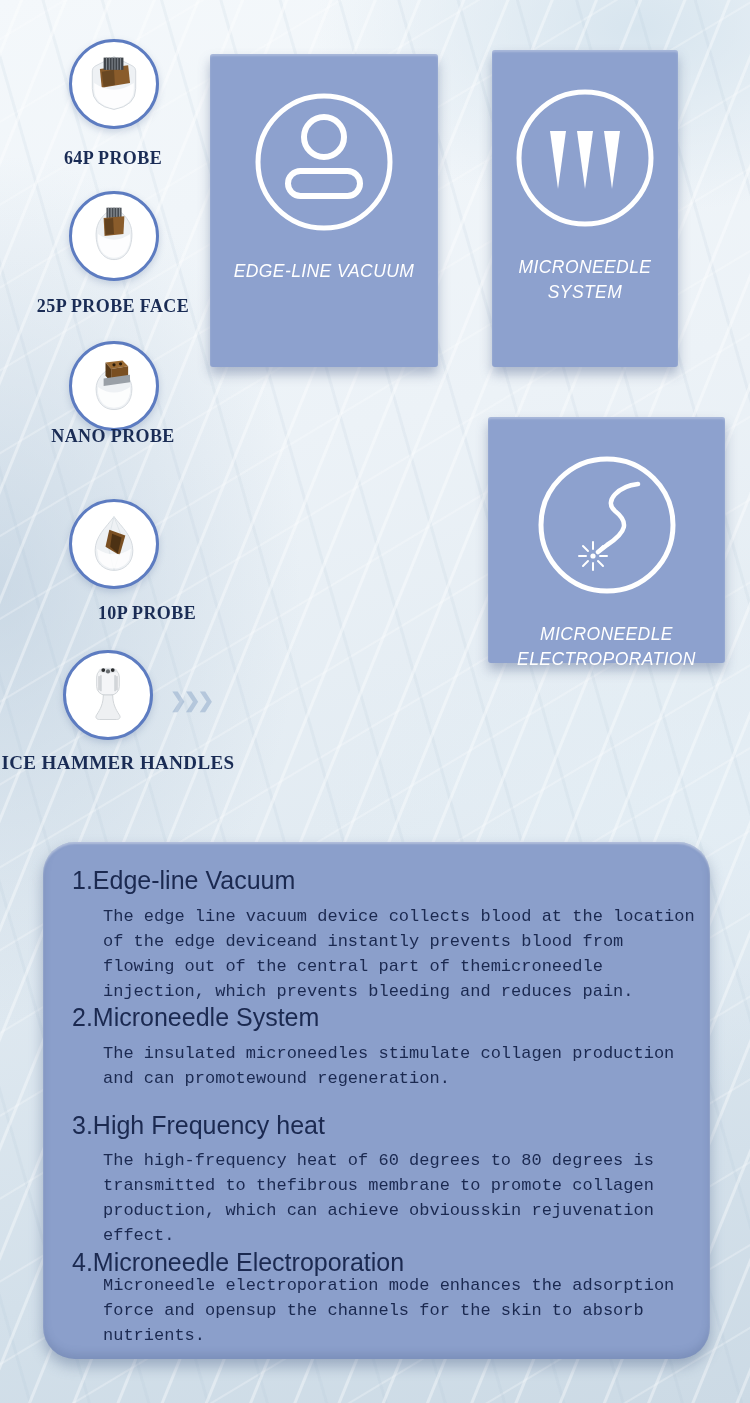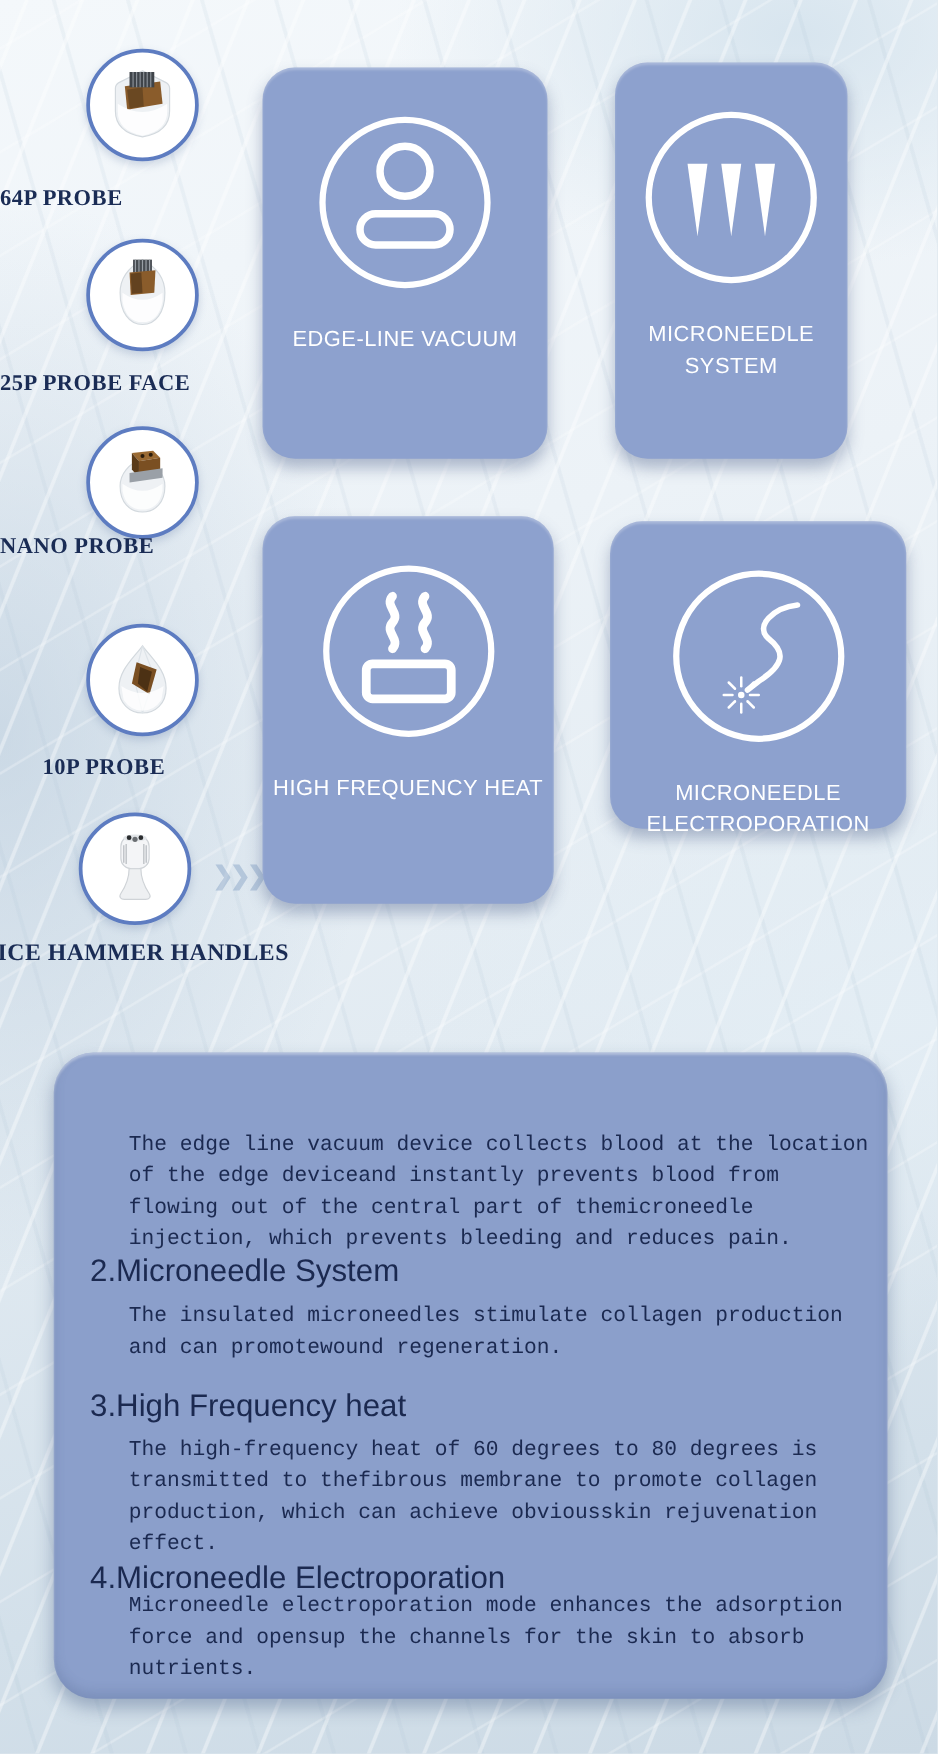--- a/index.html
+++ b/index.html
@@ -13,27 +13,27 @@
   .ice-texture{position:absolute;inset:0;pointer-events:none;opacity:.75;
     background:
       repeating-linear-gradient(112deg, rgba(255,255,255,0) 0 18px, rgba(255,255,255,.50) 19px 21px, rgba(255,255,255,0) 22px 41px),
       repeating-linear-gradient(74deg, rgba(168,190,208,0) 0 27px, rgba(168,190,208,.17) 28px 30px, rgba(168,190,208,0) 31px 57px),
       repeating-linear-gradient(149deg, rgba(255,255,255,0) 0 32px, rgba(255,255,255,.35) 33px 34px, rgba(255,255,255,0) 35px 71px);}
   
   .probe-circle{position:absolute;width:84px;height:84px;background:#fff;
     border:3.5px solid #5d7cc1;border-radius:50%;
     box-shadow:0 3px 7px rgba(95,118,160,.28);display:flex;align-items:center;justify-content:center;}
   .probe-circle svg{width:66px;height:66px;}
-  .probe-label{position:absolute;left:0;width:226px;
+  .probe-label{position:absolute;left:0;width:226px;text-align:center;
     font-family:"Liberation Serif","DejaVu Serif",serif;font-weight:bold;
     font-size:18px;letter-spacing:.4px;color:#1a2c55;}
   .probe-label.wide{width:240px;left:-2px;font-size:19px;}
   
-  .card{position:absolute;background:#8da1ce;border-radius:26px;
-    box-shadow:0 7px 12px rgba(80,100,140,.42), inset 0 2px 2px rgba(255,255,255,.25);}
+  .card{position:absolute;background:#8da1ce;border-radius:3px;
+    box-shadow:0 7px 12px rgba(80,100,140,.42), inset 0 2px 2px rgba(255,255,255,.25);font-style:italic;}
   .card-icon{position:absolute;top:36px;left:50%;transform:translateX(-50%);width:144px;height:144px;}
   .card-label{position:absolute;top:205px;left:2.5%;width:95%;text-align:center;
     color:#ffffff;font-size:17.5px;letter-spacing:.4px;line-height:25px;}
   
   .panel{position:absolute;left:43px;top:842px;width:667px;height:517px;
     background:#8b9fcb;border-radius:32px;
     box-shadow:0 7px 14px rgba(70,92,132,.4), inset 0 2px 2px rgba(255,255,255,.35), inset 0 -5px 9px rgba(58,78,118,.20);}
   .sec-h{position:absolute;left:29px;margin:0;font-size:25px;font-weight:400;color:#1b2950;}
   .sec-p{position:absolute;left:60px;width:592px;margin:0;font-size:17px;line-height:25px;color:#1b2950;font-family:Liberation Mono, monospace;}
   .h1{top:24px}.p1{top:62px}
@@ -143,29 +143,20 @@
   <div class="card" style="left:492px;top:50px;width:186px;height:317px;">
     <svg class="card-icon" viewBox="0 0 144 144">
       <circle cx="72" cy="72" r="66" fill="none" stroke="#ffffff" stroke-width="5"></circle>
       <polygon points="37,45 53,45 45,103" fill="#ffffff"></polygon>
       <polygon points="64,45 80,45 72,103" fill="#ffffff"></polygon>
       <polygon points="91,45 107,45 99,103" fill="#ffffff"></polygon>
     </svg>
     <div class="card-label">MICRONEEDLE SYSTEM</div>
   </div>
 
-  <div class="card" style="left:210px;top:413px;width:233px;height:310px;">
-    <svg class="card-icon" viewBox="0 0 144 144">
-      <circle cx="72" cy="72" r="66" fill="none" stroke="#ffffff" stroke-width="5"></circle>
-      <rect x="38" y="82" width="68" height="28" rx="5" fill="none" stroke="#ffffff" stroke-width="7"></rect>
-      <path d="M59,28 C52,36 66,41 59,49 C52,57 66,62 59,70" fill="none" stroke="#ffffff" stroke-width="7" stroke-linecap="round"></path>
-      <path d="M85,28 C78,36 92,41 85,49 C78,57 92,62 85,70" fill="none" stroke="#ffffff" stroke-width="7" stroke-linecap="round"></path>
-    </svg>
-    <div class="card-label">HIGH FREQUENCY HEAT</div>
-  </div>
 
   <div class="card" style="left:488px;top:417px;width:237px;height:246px;">
     <svg class="card-icon" viewBox="0 0 144 144">
       <circle cx="72" cy="72" r="66" fill="none" stroke="#ffffff" stroke-width="5"></circle>
       <path d="M103 31 C84 33 68 48 80 58 C94 69 92 79 72 92 L63 99" fill="none" stroke="#ffffff" stroke-width="4.5" stroke-linecap="round"></path>
       <g stroke="#ffffff" stroke-width="2" stroke-linecap="round">
         <line x1="58" y1="89" x2="58" y2="96"></line>
           <line x1="58" y1="110" x2="58" y2="117"></line>
         <line x1="44" y1="103" x2="51" y2="103"></line>
           <line x1="65" y1="103" x2="72" y2="103"></line>
@@ -173,20 +164,21 @@
           <line x1="63" y1="108" x2="68" y2="113"></line>
         <line x1="48" y1="113" x2="53" y2="108"></line>
           <line x1="63" y1="98" x2="68" y2="93"></line>
       </g>
       <circle cx="58" cy="103" r="2.6" fill="#ffffff"></circle>
     </svg>
     <div class="card-label">MICRONEEDLE ELECTROPORATION</div>
   </div>
 
   <div class="panel">
+    <h2 class="sec-h h1">1.Edge-line Vacuum</h2>
     <p class="sec-p p1">The edge line vacuum device collects blood at the location of the edge deviceand instantly prevents blood from flowing out of the central part of themicroneedle injection, which prevents bleeding and reduces pain.</p>
 
     <h2 class="sec-h h2">2.Microneedle System</h2>
     <p class="sec-p p2">The insulated microneedles stimulate collagen production and can promotewound regeneration.</p>
 
     <h2 class="sec-h h3">3.High Frequency heat</h2>
     <p class="sec-p p3">The high-frequency heat of 60 degrees to 80 degrees is transmitted to thefibrous membrane to promote collagen production, which can achieve obviousskin rejuvenation effect.</p>
 
     <h2 class="sec-h h4">4.Microneedle Electroporation</h2>
     <p class="sec-p p4">Microneedle electroporation mode enhances the adsorption force and opensup the channels for the skin to absorb nutrients.</p>

